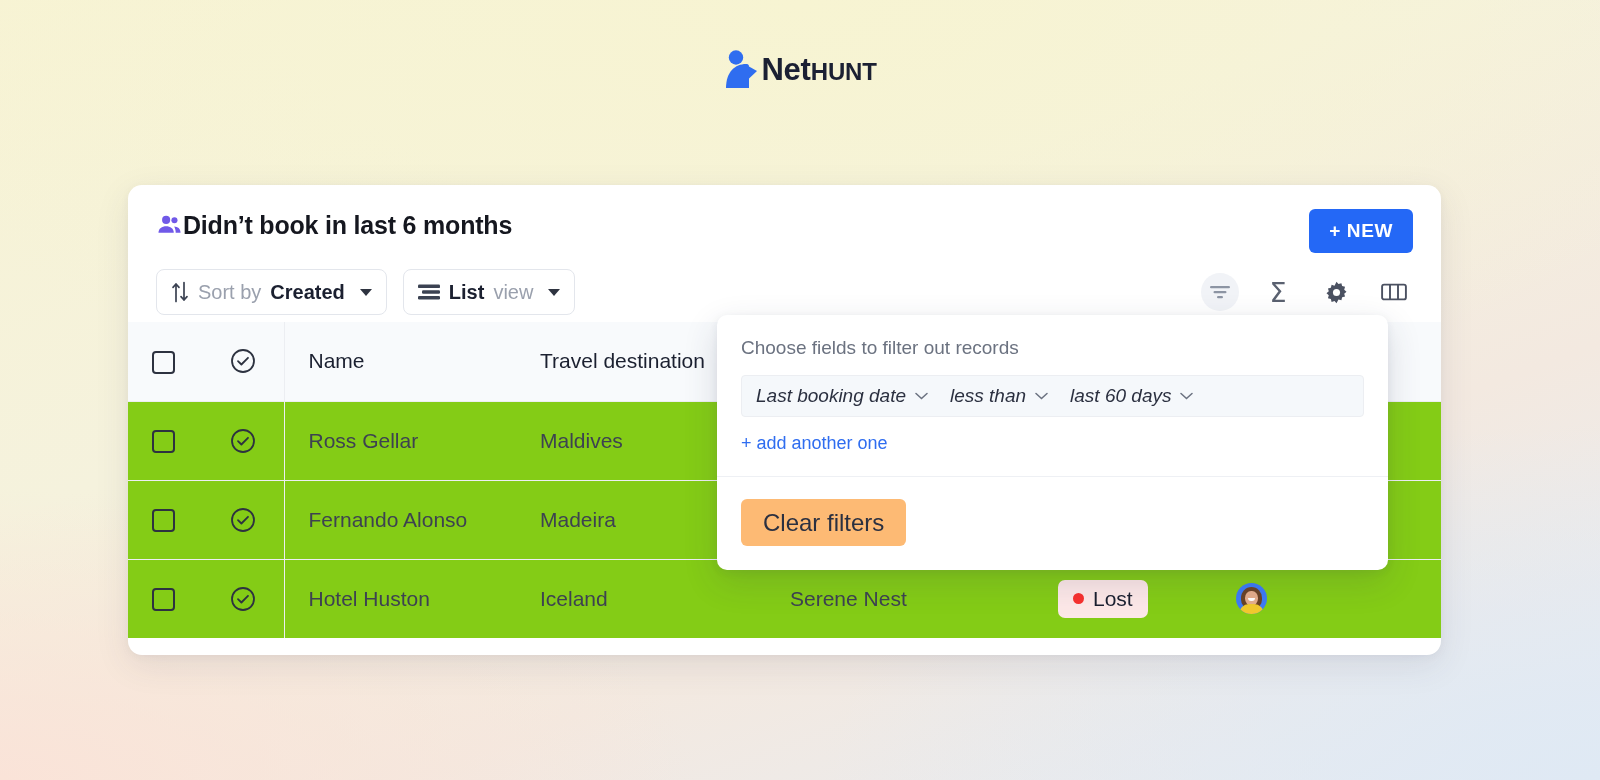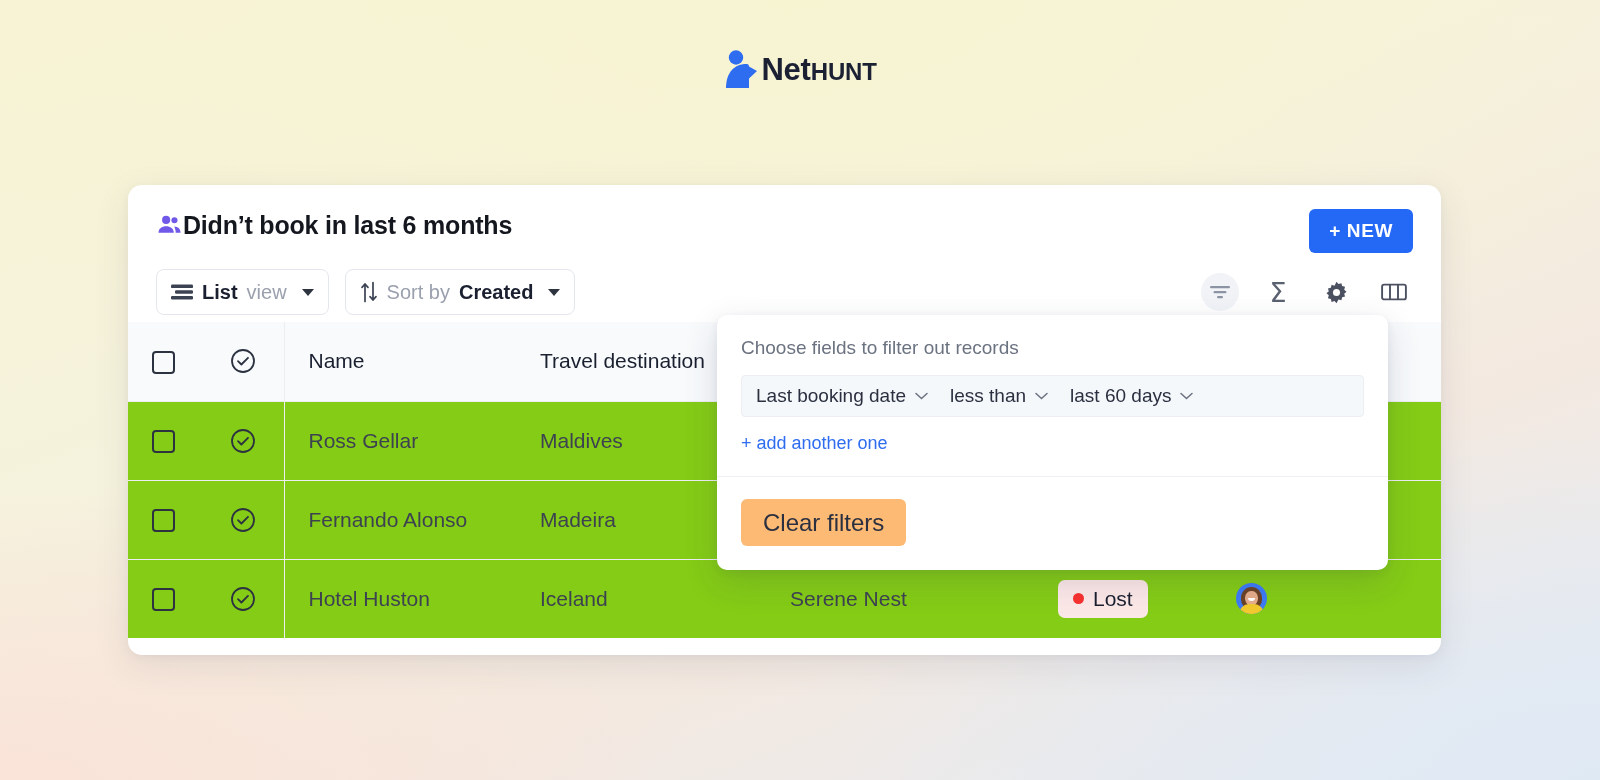--- a/index.html
+++ b/index.html
@@ -273,20 +273,21 @@
   }
   .filter-row {
     display: flex;
     align-items: center;
     background: #f5f8fb;
     border: 1px solid #eceef2;
     border-radius: 4px;
     height: 42px;
     padding: 0 14px;
     gap: 0;
+    font-style: italic;
   }
   .fsel {
     display: flex;
     align-items: center;
     gap: 9px;
     font-size: 19px;
     color: #2b3040;
     cursor: pointer;
     white-space: nowrap;
     padding-right: 22px;
@@ -348,37 +349,37 @@
         <path d="M16.2 12.9c3.1.1 5.6 1.9 5.6 5.5h-4.3c0-2.1-.5-3.9-1.3-5.5z" fill="#7059e8"></path>
       </svg>
       <div class="view-title">Didn’t book in last 6 months</div>
     </div>
 
     <button class="new-btn">+ NEW</button>
 
     <div class="ctrl-row">
 
       <div class="pill">
+        <svg class="sorticon" viewBox="0 0 18 22">
+          <path d="M5 20.5V3M5 3 L2 6.4M5 3 L8 6.4" stroke="#3b4252" stroke-width="1.7" fill="none" stroke-linecap="round"></path>
+          <path d="M13 1.5V19M13 19 L10 15.6M13 19 L16 15.6" stroke="#3b4252" stroke-width="1.7" fill="none" stroke-linecap="round"></path>
+        </svg>
+        <span class="lbl-soft">Sort by</span>
+        <span class="lbl-strong">Created</span>
+        <span class="caret"></span>
+      </div>
+
+      <div class="pill">
         <svg class="listicon" viewBox="0 0 22 16">
           <rect x="0" y="0.5" width="22" height="3.6" rx="1.2" fill="#3b4252"></rect>
           <rect x="4" y="6.2" width="18" height="3.6" rx="1.2" fill="#3b4252"></rect>
           <rect x="0" y="11.9" width="22" height="3.6" rx="1.2" fill="#3b4252"></rect>
         </svg>
         <span class="lbl-strong">List</span>
         <span class="lbl-soft">view</span>
-        <span class="caret"></span>
-      </div>
-
-      <div class="pill">
-        <svg class="sorticon" viewBox="0 0 18 22">
-          <path d="M5 20.5V3M5 3 L2 6.4M5 3 L8 6.4" stroke="#3b4252" stroke-width="1.7" fill="none" stroke-linecap="round"></path>
-          <path d="M13 1.5V19M13 19 L10 15.6M13 19 L16 15.6" stroke="#3b4252" stroke-width="1.7" fill="none" stroke-linecap="round"></path>
-        </svg>
-        <span class="lbl-soft">Sort by</span>
-        <span class="lbl-strong">Created</span>
         <span class="caret"></span>
       </div>
 
       <div class="tool-icons">
         <button class="tool-btn active">
           <svg width="22" height="18" viewBox="0 0 22 18">
             <rect x="1" y="3" width="20" height="2.3" rx="1.15" fill="#8c94a3"></rect>
             <rect x="4.5" y="8" width="13" height="2.3" rx="1.15" fill="#8c94a3"></rect>
             <rect x="8" y="13" width="6" height="2.3" rx="1.15" fill="#8c94a3"></rect>
           </svg>

